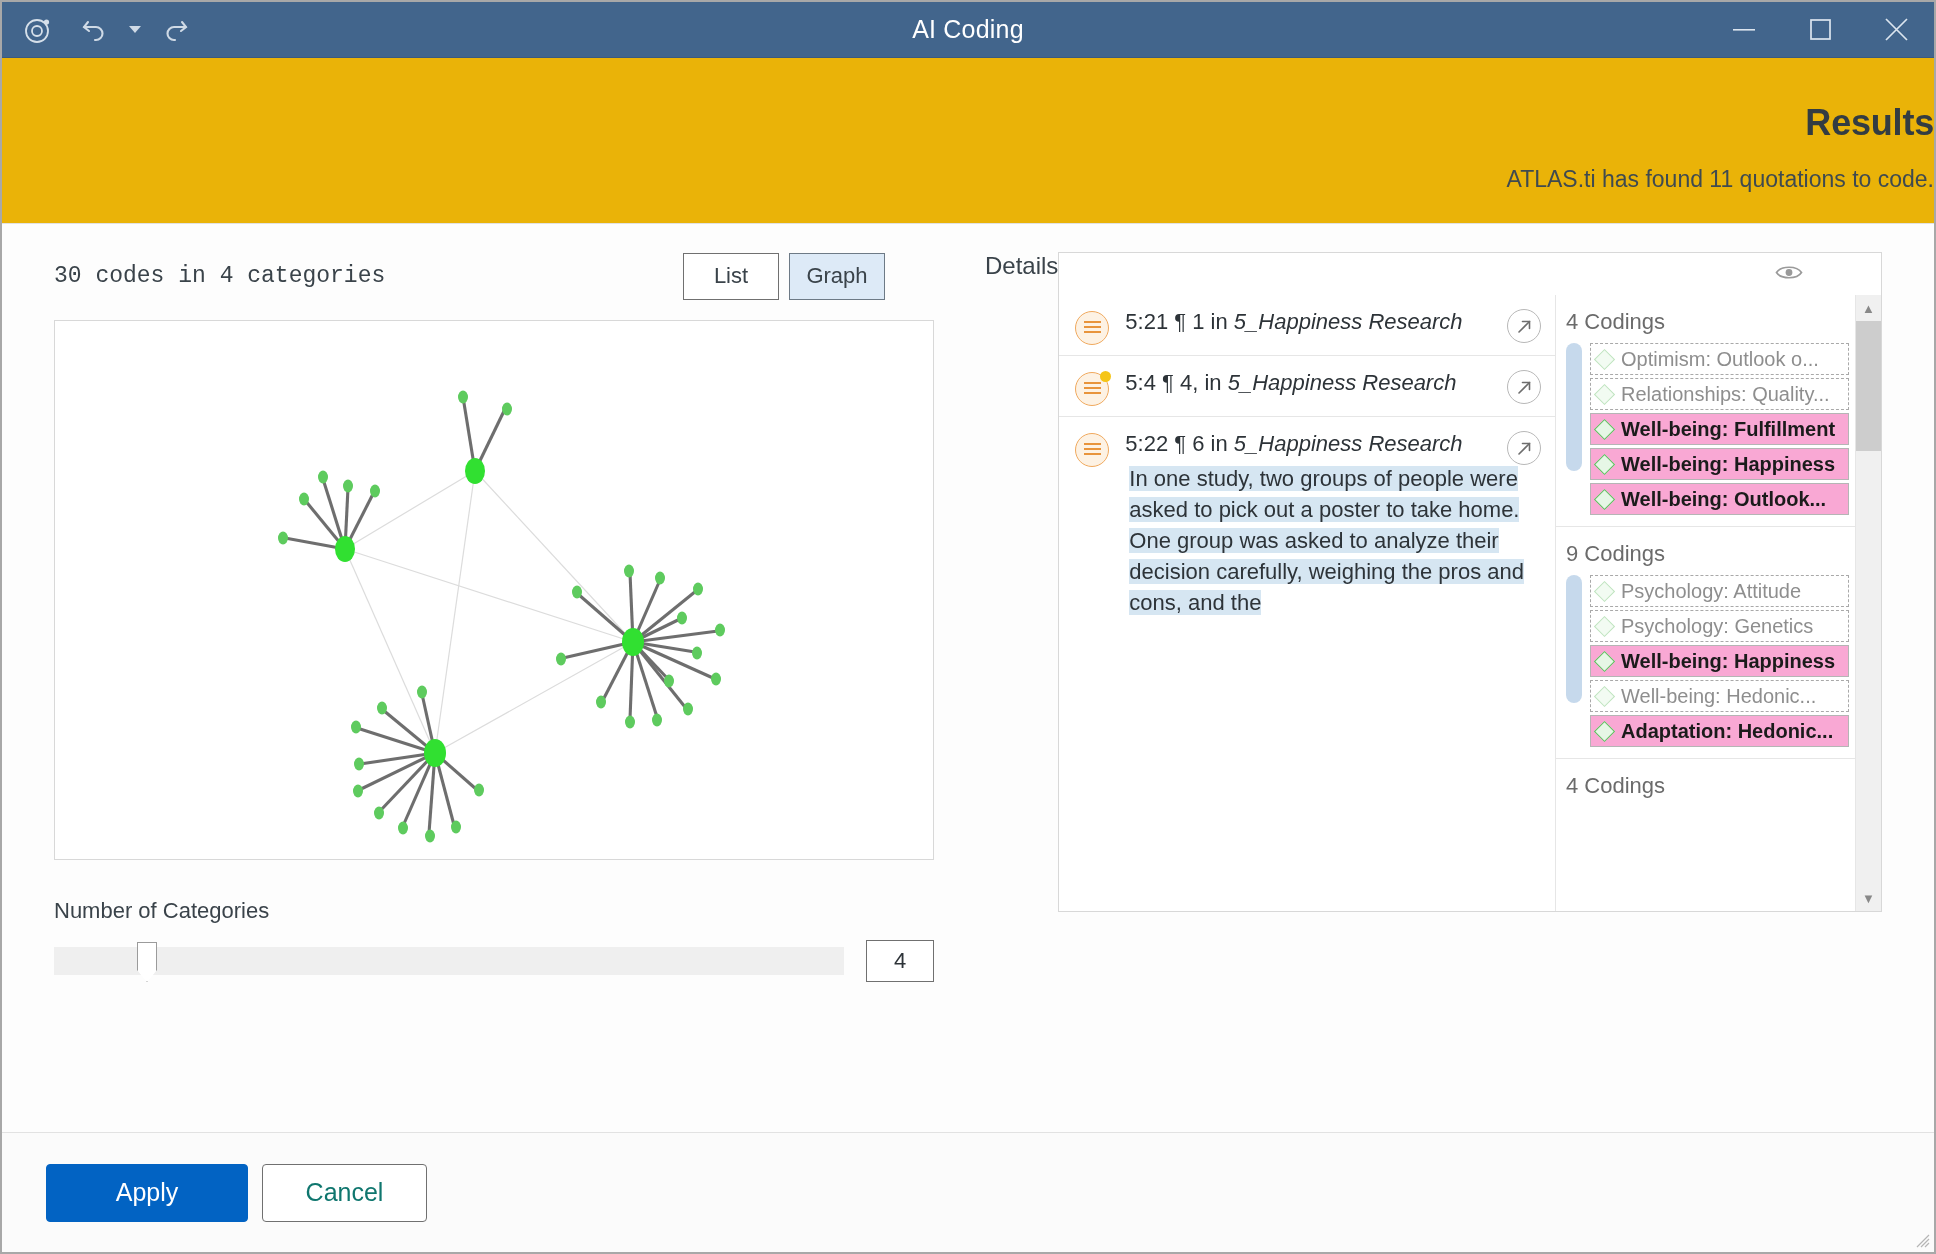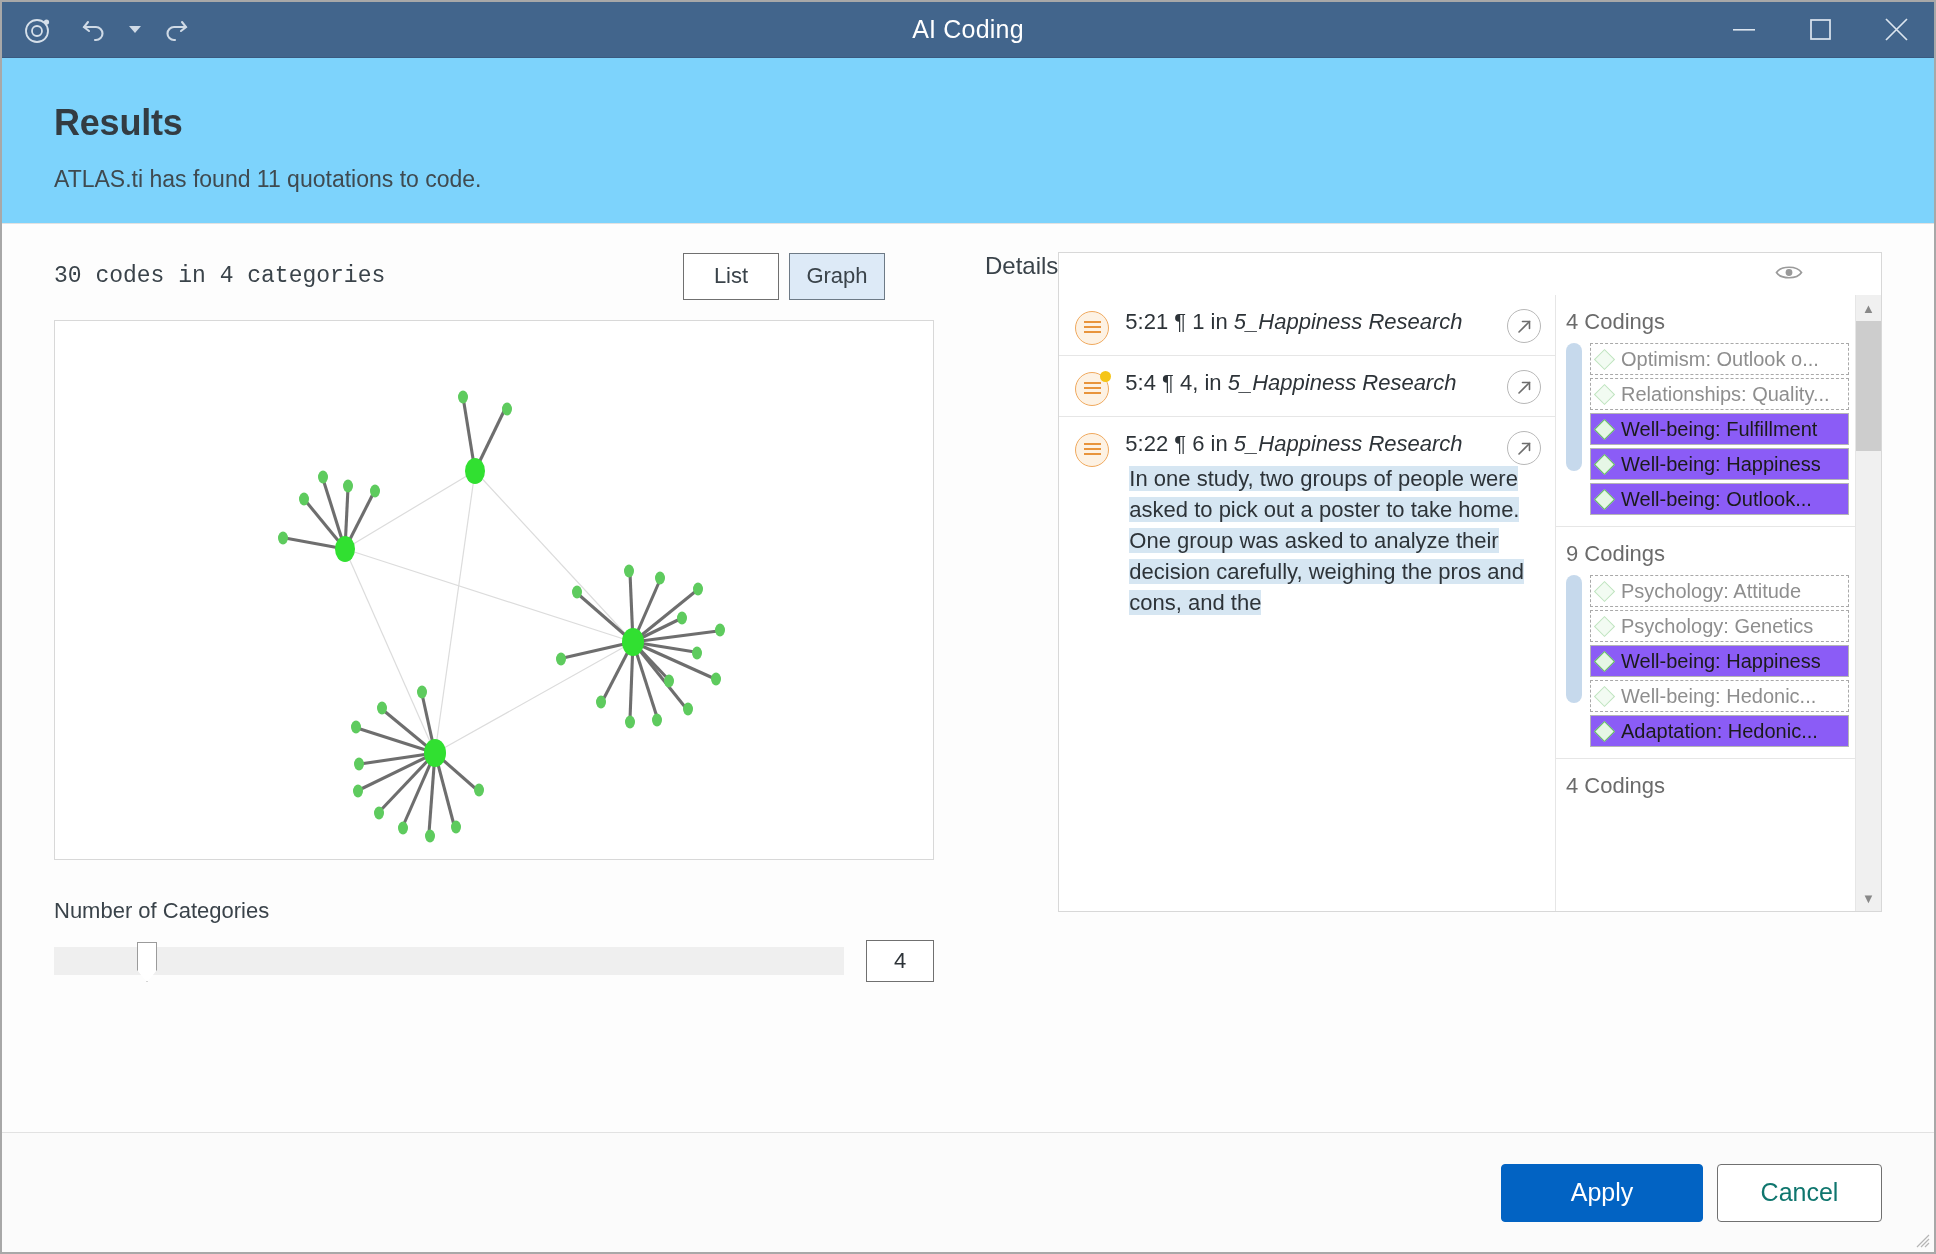--- a/index.html
+++ b/index.html
@@ -48,23 +48,24 @@
   }
   .tb-right { margin-left: auto; display: flex; height: 56px; }
   .win-btn {
     width: 76px; height: 56px;
     display: flex; align-items: center; justify-content: center;
     color: #e3eaf2;
   }
 
   
   #header {
-    background: #7dd3fc;
+    background: #eab308;
     padding: 44px 0 30px 52px;
     border-bottom: 1px solid #e2e2e2;
+    text-align: right;
   }
   #page-title {
     font-size: 36px; font-weight: bold; color: #333c42;
     letter-spacing: -.2px; margin: 0 0 22px 0;
   }
   #subtitle { font-size: 23px; color: #3f4a50; }
 
   
   #body {
     flex: 1;
@@ -224,21 +225,21 @@
   .codings-list { flex: 1; min-width: 0; }
   .code-chip {
     height: 32px;
     display: flex; align-items: center;
     padding: 0 6px;
     font-size: 20px;
     margin-bottom: 3px;
     white-space: nowrap; overflow: hidden;
     cursor: pointer;
   }
-  .code-chip.applied { border: 1px solid #b5b5b5; background: #8b5cf6; color: #1b1b1b; }
+  .code-chip.applied { border: 1px solid #b5b5b5; background: #f9a8d4; color: #1b1b1b; font-weight: bold; }
   .code-chip.suggested { border: 1px dashed #a9a9a9; background: #ffffff; color: #8e8e8e; }
   .diamond {
     width: 15px; height: 15px; min-width: 15px;
     transform: rotate(45deg);
     margin-right: 9px;
     border: 1.5px solid #5bbd5b;
     background: #e6f7e6;
   }
   .code-chip.suggested .diamond { border-color: #bfe3bf; background: #f2fbf2; }
 
@@ -253,23 +254,24 @@
     color: #888; font-size: 13px; cursor: pointer;
   }
   .v-thumb { background: #cdcdcd; height: 130px; margin-top: 0; cursor: pointer; }
   .v-space { flex: 1; }
 
   
   #footer {
     height: 120px; min-height: 120px;
     border-top: 1px solid #e2e2e2;
     background: #fbfbfb;
-    display: flex; align-items: center; justify-content: flex-end;
+    display: flex; align-items: center; justify-content: flex-start;
     padding-right: 52px;
     gap: 14px;
+    padding-left: 44px;
   }
   .footer-btn {
     font-family: "Liberation Sans", sans-serif;
     font-size: 25px;
     border-radius: 4px;
     cursor: pointer;
     height: 58px;
   }
   #apply-btn {
     width: 202px;

